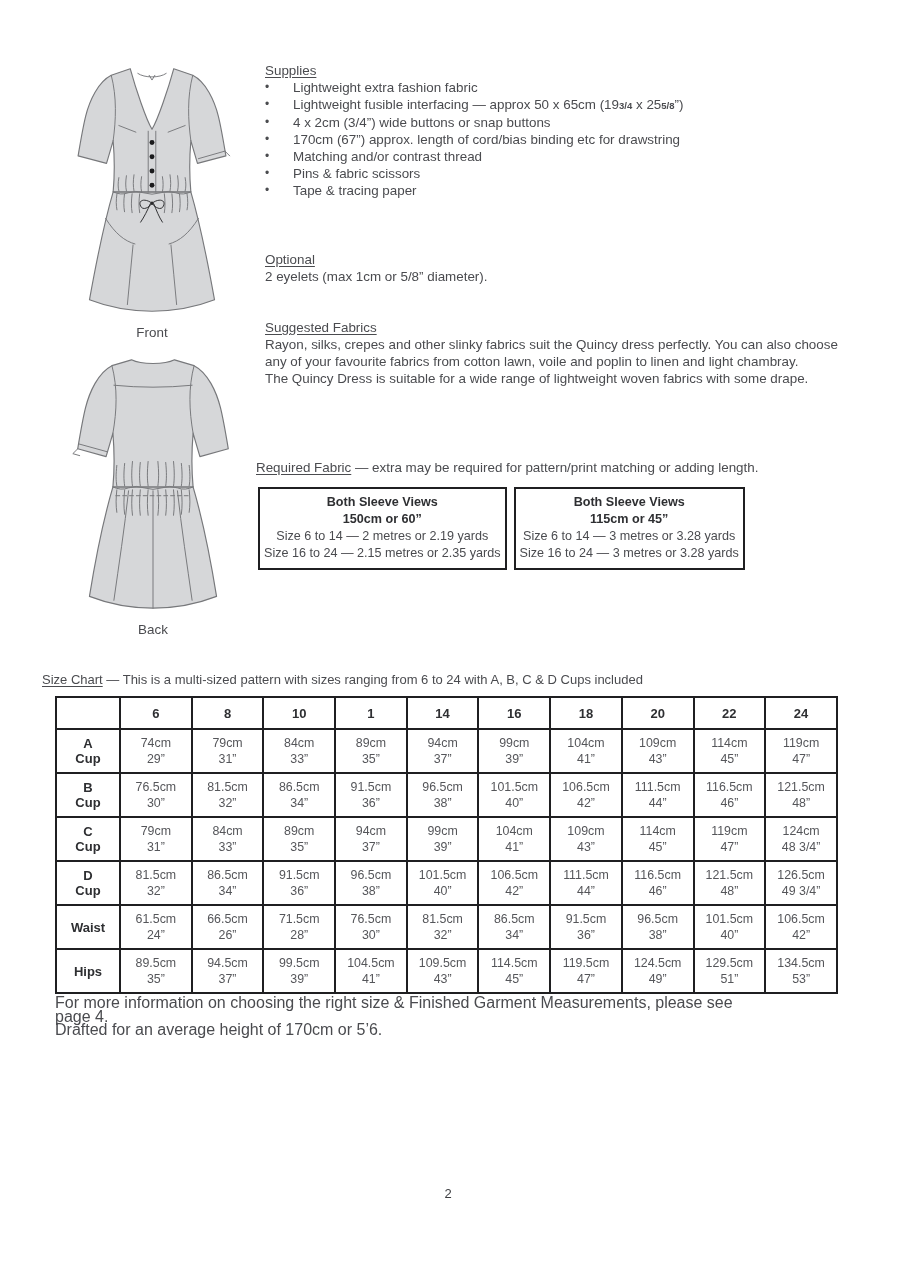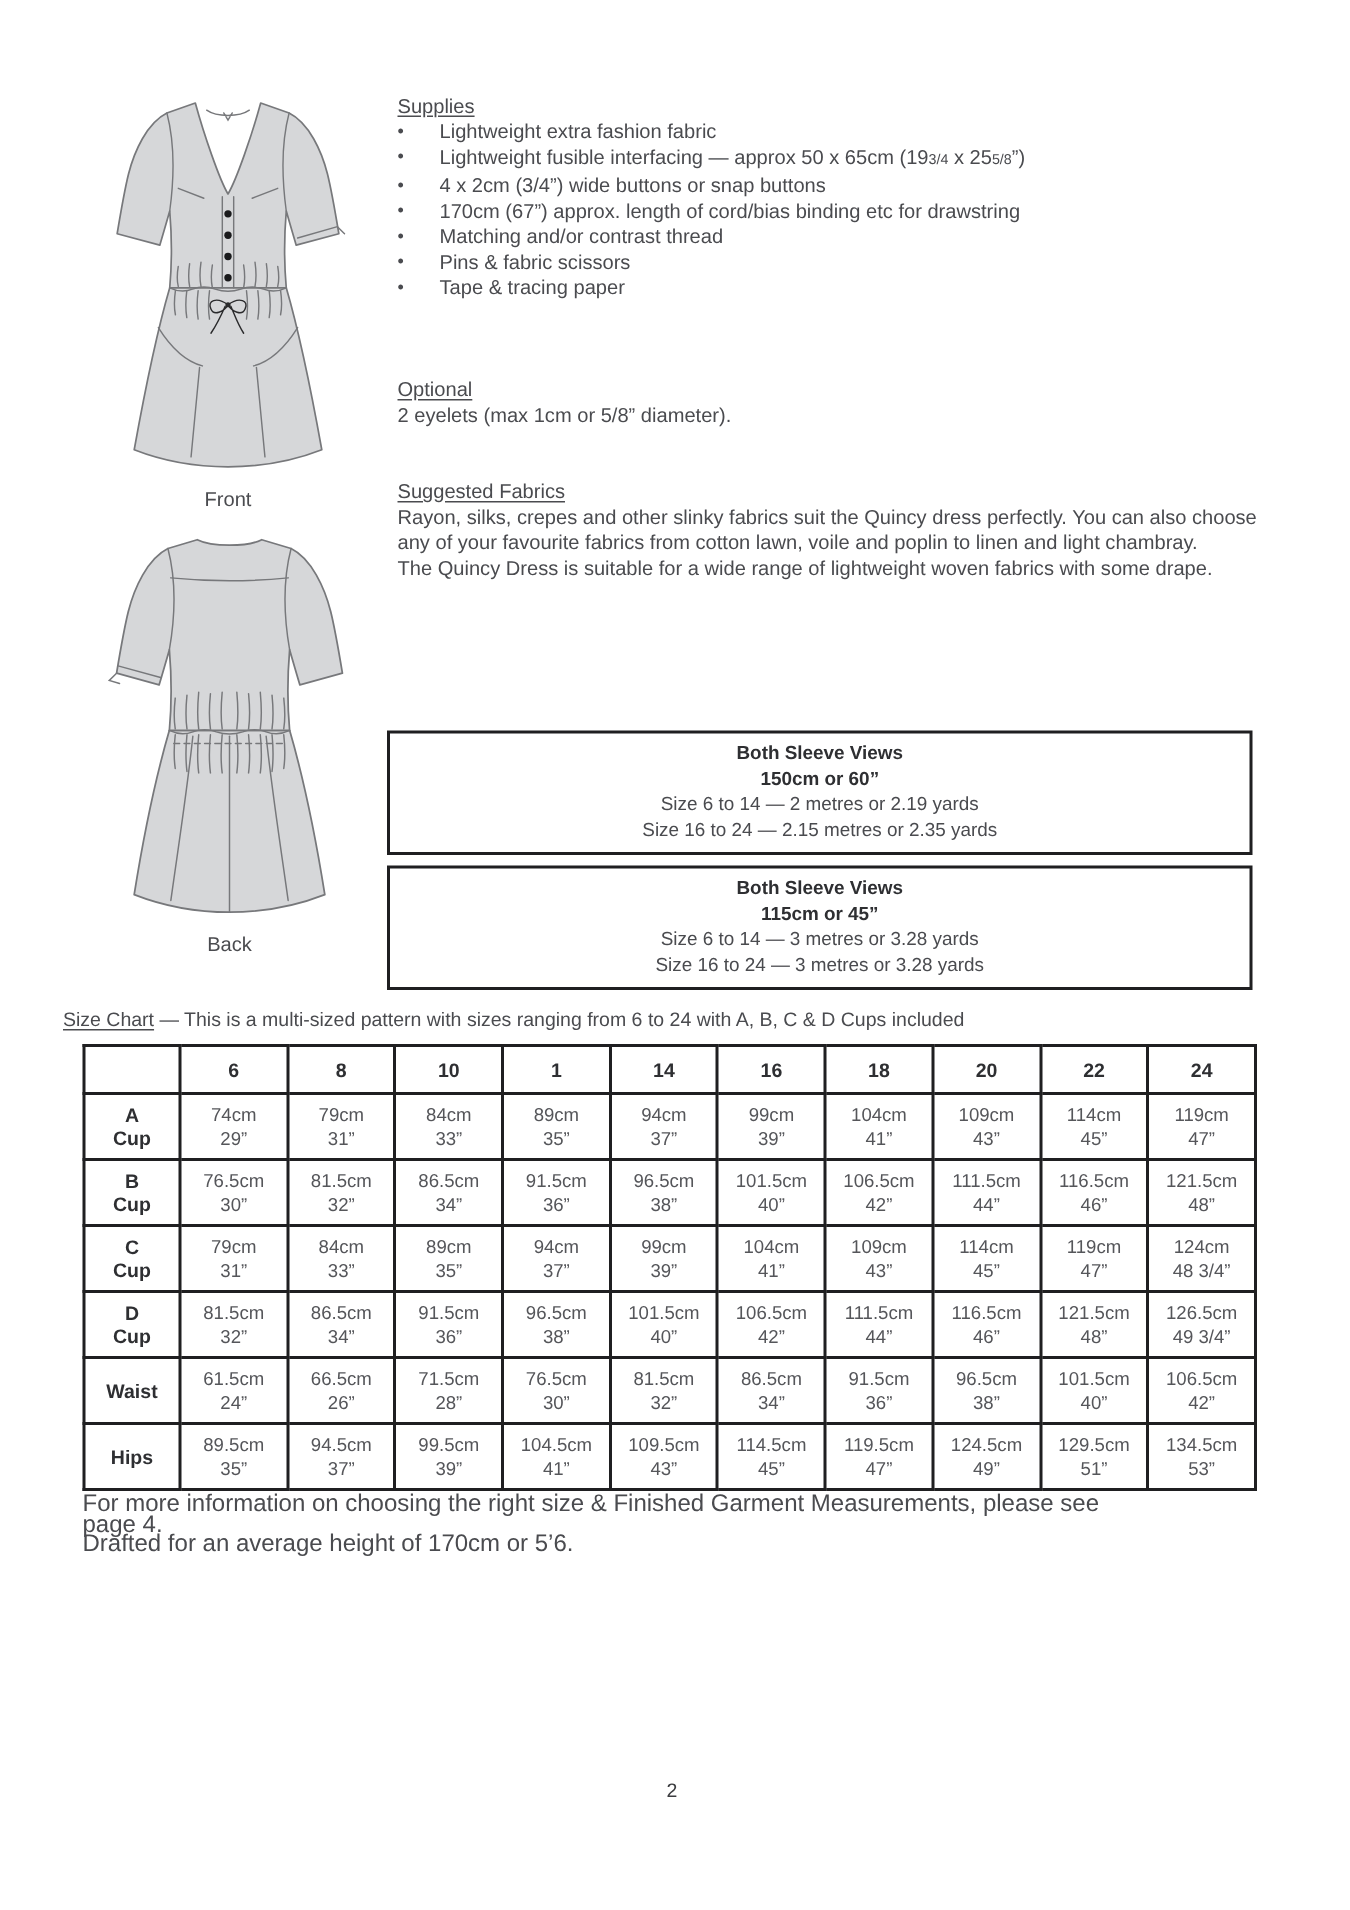--- a/index.html
+++ b/index.html
@@ -12,24 +12,24 @@
     overflow:hidden;
   }
   .abs{position:absolute;}
   
   .h-underline{text-decoration:underline;text-underline-offset:2px;}
   .body-13{font-size:13.4px;line-height:17px;}
   
   .bullet-item{display:flex;font-size:13.4px;line-height:17px;}
   .bullet{width:28px;flex:0 0 28px;font-size:12px;}
   .bullet-text{flex:1;}
-  .frac{font-size:9.5px;}
+  .frac{font-size:9.5px;font-weight:bold;}
   .bullet-note{font-size:9.8px;line-height:15px;padding-left:28px;color:#55565a;}
   
-  .boxes{display:flex;flex-direction:column;gap:7px;}
+  .boxes{display:flex;flex-direction:row;gap:7px;}
   .fabric-box{
     border:2px solid #1f1f21;
     text-align:center;
     padding:5px 4px 6px 4px;
     font-size:12.6px;line-height:17px;
   }
   .fb-title{font-weight:bold;color:#2e2f32;}
   .fb-line{color:#4a4b4f;}
   
   table.size-chart{
@@ -168,20 +168,23 @@
     <div class="h-underline">Optional</div>
     <div>2 eyelets (max 1cm or 5/8” diameter).</div>
   </div>
 
   <div class="abs body-13" style="left:265px;top:319px;width:578px;">
     <div class="h-underline">Suggested Fabrics</div>
     <div>Rayon, silks, crepes and other slinky fabrics suit the Quincy dress perfectly. You can also choose any of your favourite fabrics from cotton lawn, voile and poplin to linen and light chambray.</div>
     <div style="margin:0 0 17px 0;">The Quincy Dress is suitable for a wide range of lightweight woven fabrics with some drape.</div>
   </div>
 
+  <div class="abs body-13" style="left:256px;top:459px;width:590px;">
+    <span class="h-underline">Required Fabric</span><span> — extra may be required for pattern/print matching or adding length.</span>
+  </div>
   <div class="abs boxes" style="left:258px;top:487px;width:577px;">
       <div class="fabric-box">
         <div class="fb-title">Both Sleeve Views</div>
         <div class="fb-title">150cm or 60”</div>
         <div class="fb-line">Size 6 to 14 — 2 metres or 2.19 yards</div>
         <div class="fb-line">Size 16 to 24 — 2.15 metres or 2.35 yards</div>
       </div>
       <div class="fabric-box">
         <div class="fb-title">Both Sleeve Views</div>
         <div class="fb-title">115cm or 45”</div>

